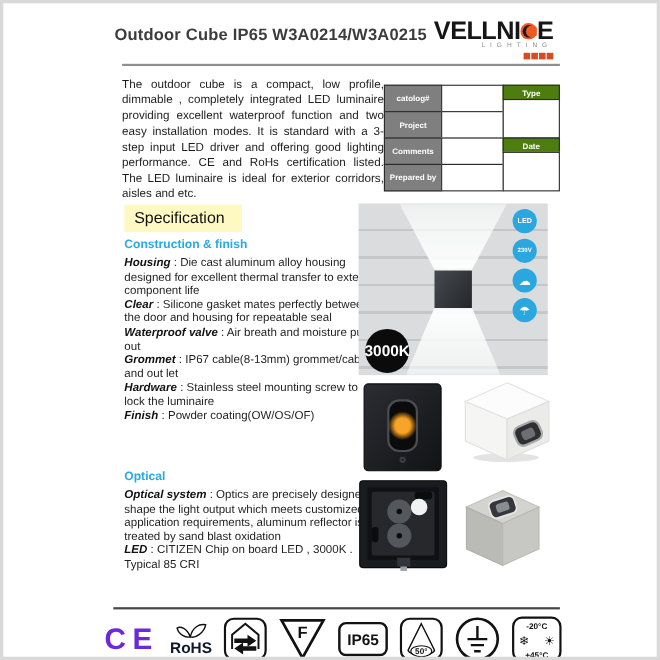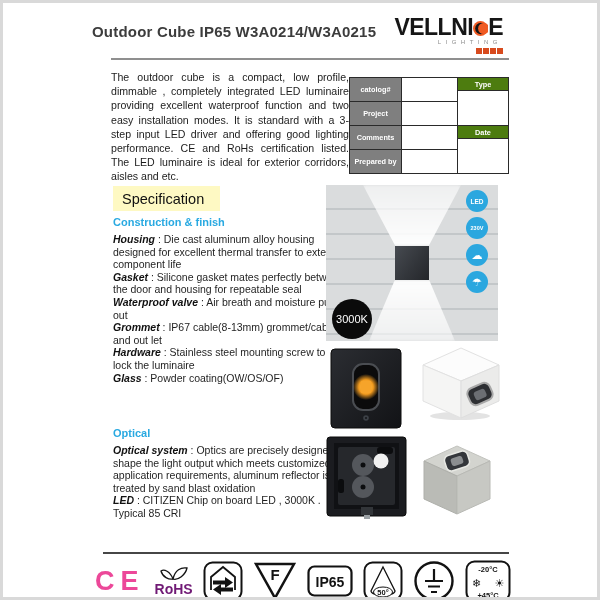--- a/index.html
+++ b/index.html
@@ -1,20 +1,20 @@
 <!DOCTYPE html>
 <html><head>
 <meta charset="utf-8">
 <style>
   html,body{margin:0;padding:0;background:#fff;}
   .page{position:relative;width:600px;height:600px;background:#fff;border:3px solid #d9d9d9;
         box-sizing:border-box;font-family:"Liberation Sans",sans-serif;color:#1f1f1f;overflow:hidden;}
 
   
-  .title{position:absolute;left:89px;top:20px;font-size:15px;font-weight:bold;color:#3c3c3c;letter-spacing:.2px;}
+  .title{position:absolute;left:101px;top:20px;font-size:15px;font-weight:bold;color:#3c3c3c;letter-spacing:.2px;}
   .logo{position:absolute;top:15px;right:94px;width:120px;text-align:right;}
   .logo-name{font-size:23px;font-weight:700;color:#161616;letter-spacing:-.5px;line-height:18px;white-space:nowrap;}
   .logo-c{display:inline-block;vertical-align:-1px;}
   .logo-sub{font-size:6px;letter-spacing:4.5px;color:#8e8e8e;margin-top:2px;padding-right:1px;}
   .logo-squares{display:flex;justify-content:flex-end;gap:1px;margin-top:3px;}
   .logo-squares span{width:6px;height:6px;background:#d84b1e;display:block;}
   .rule-top{position:absolute;left:108px;top:55px;width:398px;height:2px;background:#8f8f8f;}
 
   
   .intro{position:absolute;left:108px;top:67px;width:238px;font-size:10.6px;line-height:1.34;
@@ -47,32 +47,32 @@
         background:linear-gradient(to top,rgba(255,255,255,.55),rgba(255,255,255,.95));}
   .cube{position:absolute;left:69px;top:61px;width:34px;height:34px;
         background:linear-gradient(125deg,#474b51 0%,#33363b 55%,#24262a 100%);}
   .badge{position:absolute;right:10px;width:22px;height:22px;border-radius:50%;background:#2ba7df;
          color:#fff;display:flex;align-items:center;justify-content:center;font-weight:bold;}
   .badge.b1{top:5px;font-size:6.5px;}
   .badge.b2{top:32px;font-size:5.5px;}
   .badge.b3{top:59px;font-size:11px;font-family:"DejaVu Sans",sans-serif;}
   .badge.b4{top:86px;font-size:11px;font-family:"DejaVu Sans",sans-serif;}
   .cct{position:absolute;left:6px;top:114px;width:40px;height:40px;border-radius:50%;background:#0b0b0b;
-       color:#fff;font-size:11px;font-weight:normal;display:flex;align-items:center;justify-content:center;}
+       color:#fff;font-size:14px;font-weight:bold;display:flex;align-items:center;justify-content:center;}
 
   
   .pp{position:absolute;}
 
   
   .rule-bottom{position:absolute;left:100px;top:549px;width:406px;height:2px;background:#464646;}
   .certs{position:absolute;left:92px;top:555px;width:416px;height:46px;
          display:flex;align-items:center;justify-content:space-between;}
-  .ce-text{font-size:27px;font-weight:600;letter-spacing:6px;color:#ec4899;line-height:1;}
+  .ce-text{font-size:27px;font-weight:600;letter-spacing:6px;color:#6d28d9;line-height:1;}
   .rohs{display:flex;flex-direction:column;align-items:center;line-height:1;}
-  .rohs-label{font-size:14px;font-weight:bold;color:#701a75;margin-top:1px;}
+  .rohs-label{font-size:14px;font-weight:bold;color:#0f172a;margin-top:1px;}
   svg text{font-family:"Liberation Sans",sans-serif;}
 </style>
 </head>
 <body>
 
 <div class="page">
 
   <div class="title">Outdoor Cube IP65 W3A0214/W3A0215</div>
   <div class="logo">
     <div class="logo-name"><span>VELLNI</span><span class="logo-c"><svg width="15" height="15" viewBox="0 0 20 20">
@@ -104,25 +104,25 @@
     <div class="side sidehead" style="top:0;height:14px">Type</div>
     <div class="side" style="top:13px;height:36px"></div>
     <div class="side sidehead" style="top:48px;height:14px">Date</div>
     <div class="side" style="top:61px;height:36px"></div>
   </div>
 
   <div class="spec-heading">Specification</div>
   <div class="sect" style="top:213px">Construction &amp; finish</div>
   <div class="items" style="top:230px">
     <p><b>Housing</b><span> : Die cast aluminum alloy housing designed for excellent thermal transfer to extend component life</span></p>
-    <p><b>Gasket</b><span> :  Silicone gasket mates perfectly between the door and housing for repeatable seal</span></p>
+    <p><b>Clear</b><span> :  Silicone gasket mates perfectly between the door and housing for repeatable seal</span></p>
     <p><b>Waterproof valve</b><span> : Air breath and moisture purge out</span></p>
     <p><b>Grommet</b><span> : IP67 cable(8-13mm) grommet/cable in and out let</span></p>
     <p><b>Hardware</b><span> : Stainless steel mounting screw to lock the luminaire</span></p>
-    <p><b>Glass</b><span> : Powder coating(OW/OS/OF)</span></p>
+    <p><b>Finish</b><span> : Powder coating(OW/OS/OF)</span></p>
   </div>
   <div class="sect" style="top:424px">Optical</div>
   <div class="items" style="top:441px">
     <p><b>Optical system</b><span> : Optics are precisely designed to shape the light output which meets customized application requirements, aluminum reflector is treated by sand blast oxidation</span></p>
     <p><b>LED</b><span> : CITIZEN Chip on board LED , 3000K . Typical 85 CRI</span></p>
   </div>
 
   <div class="wall">
     <div class="beam up"></div>
     <div class="beam down"></div>

